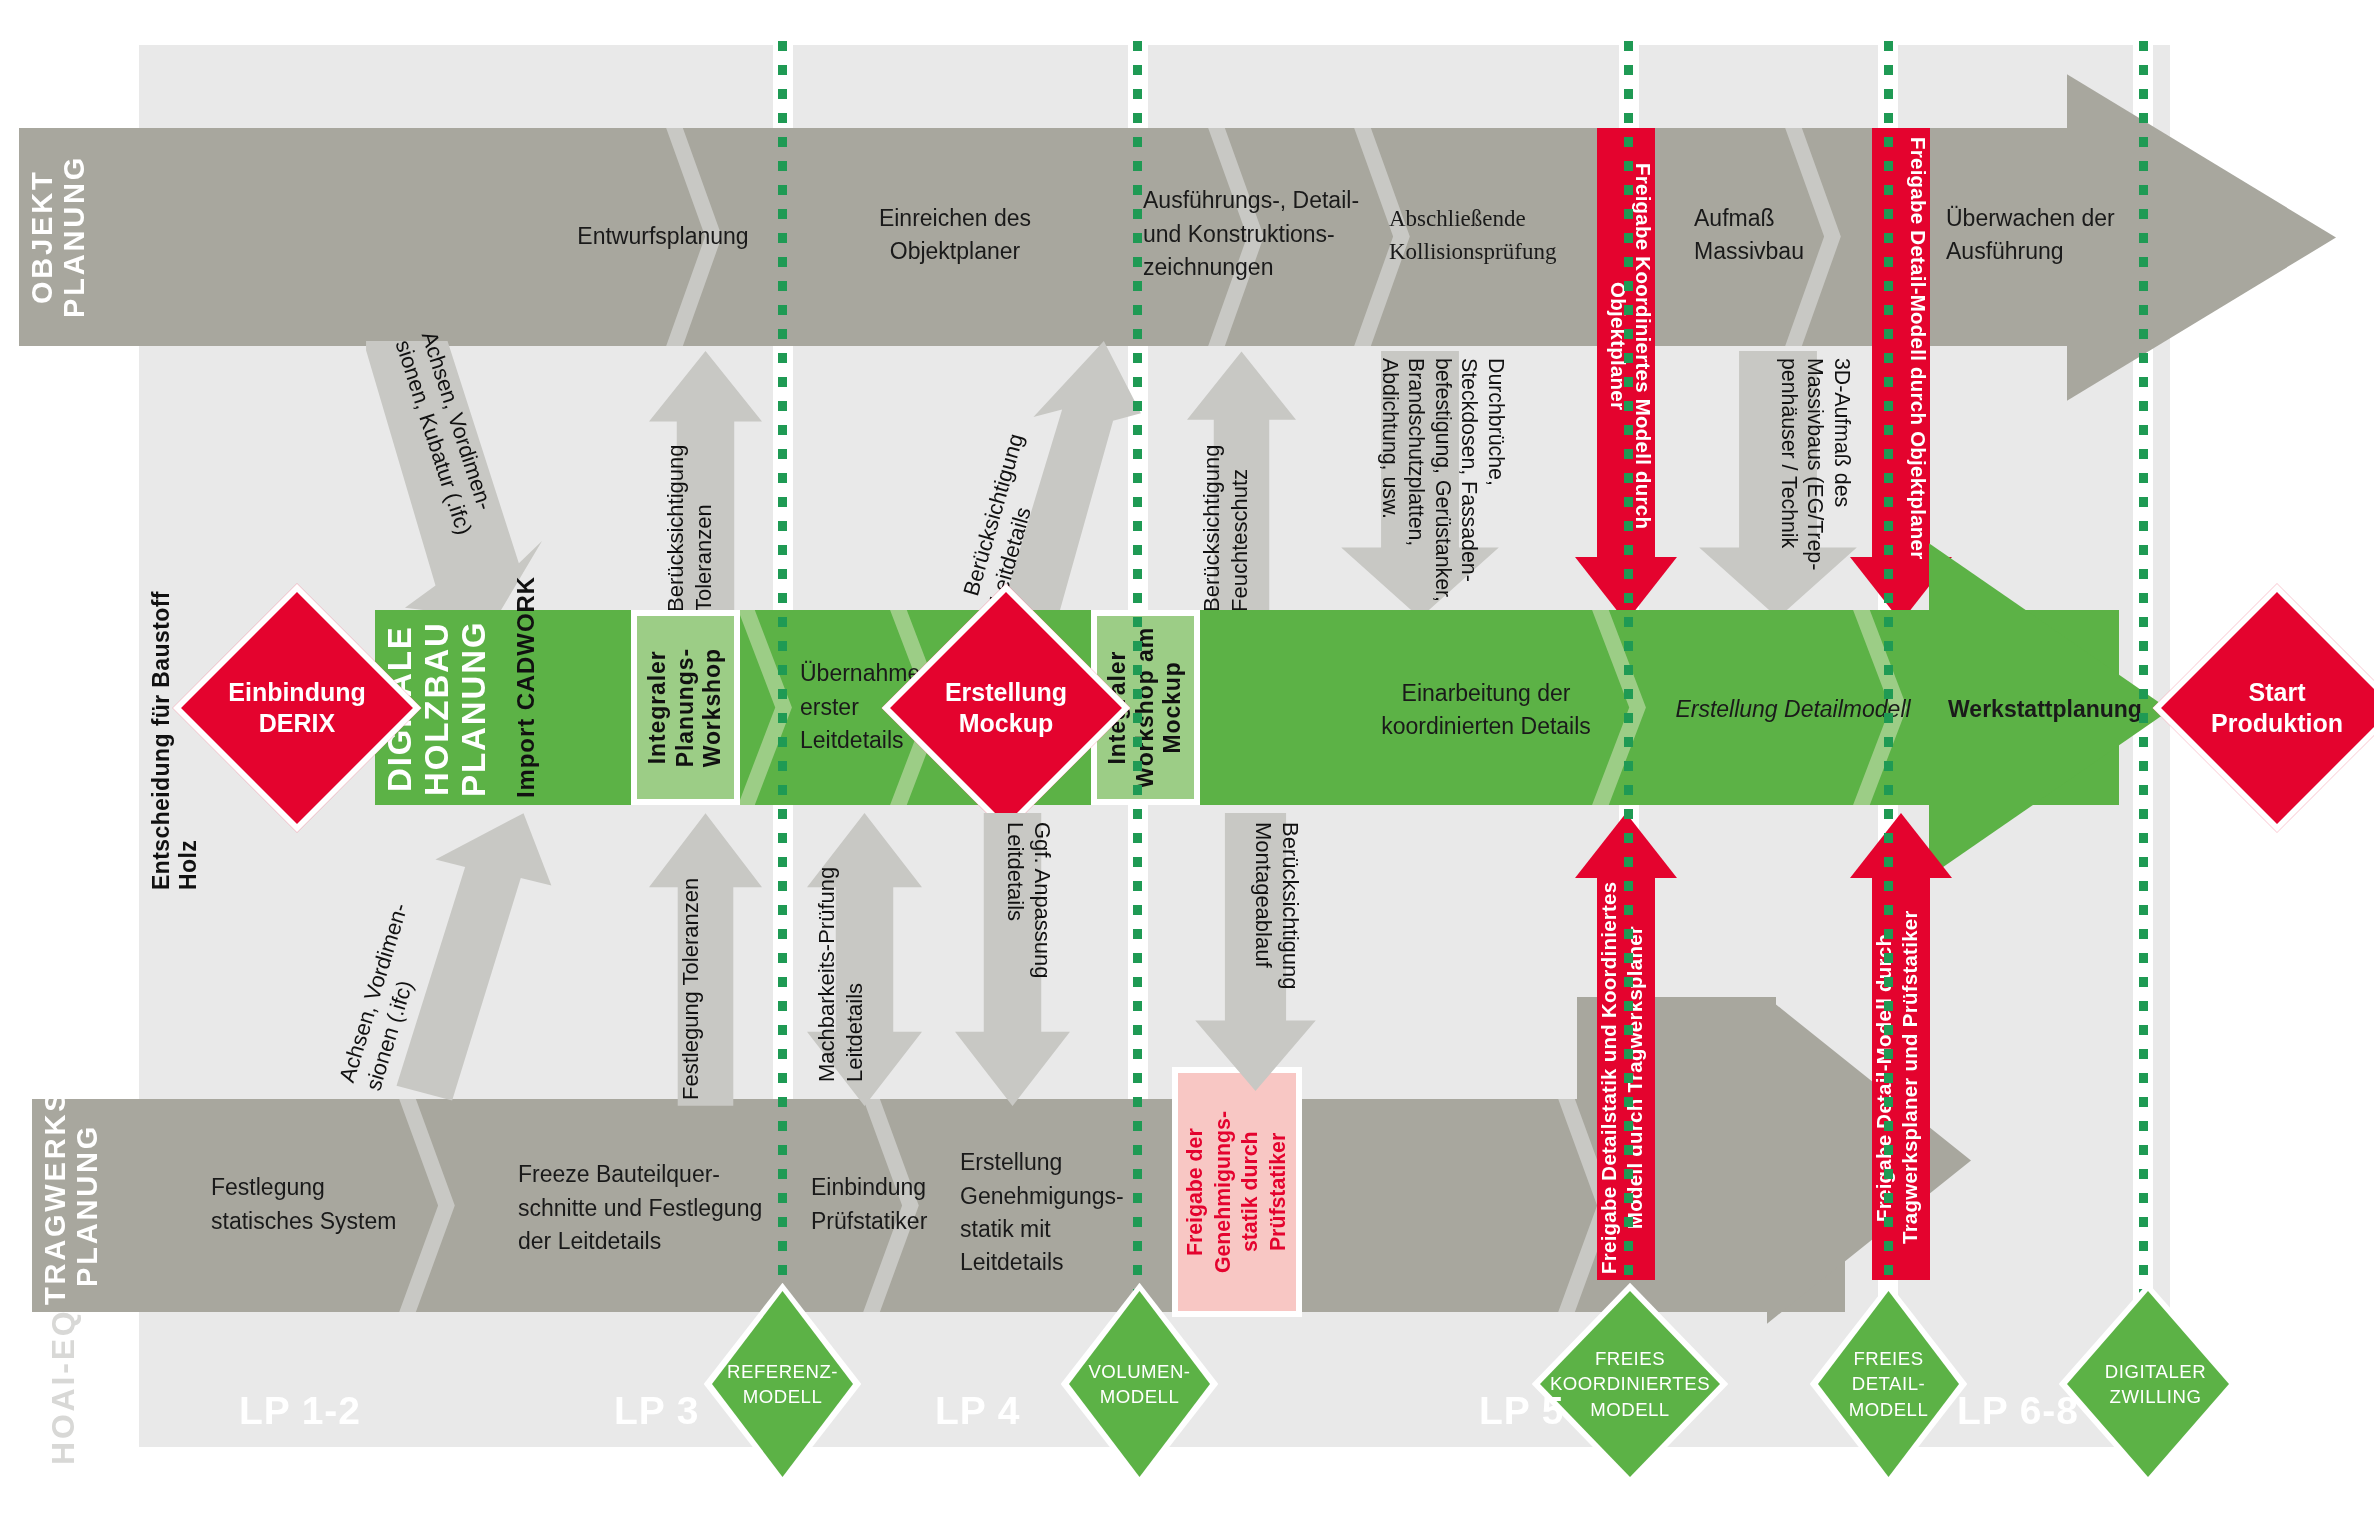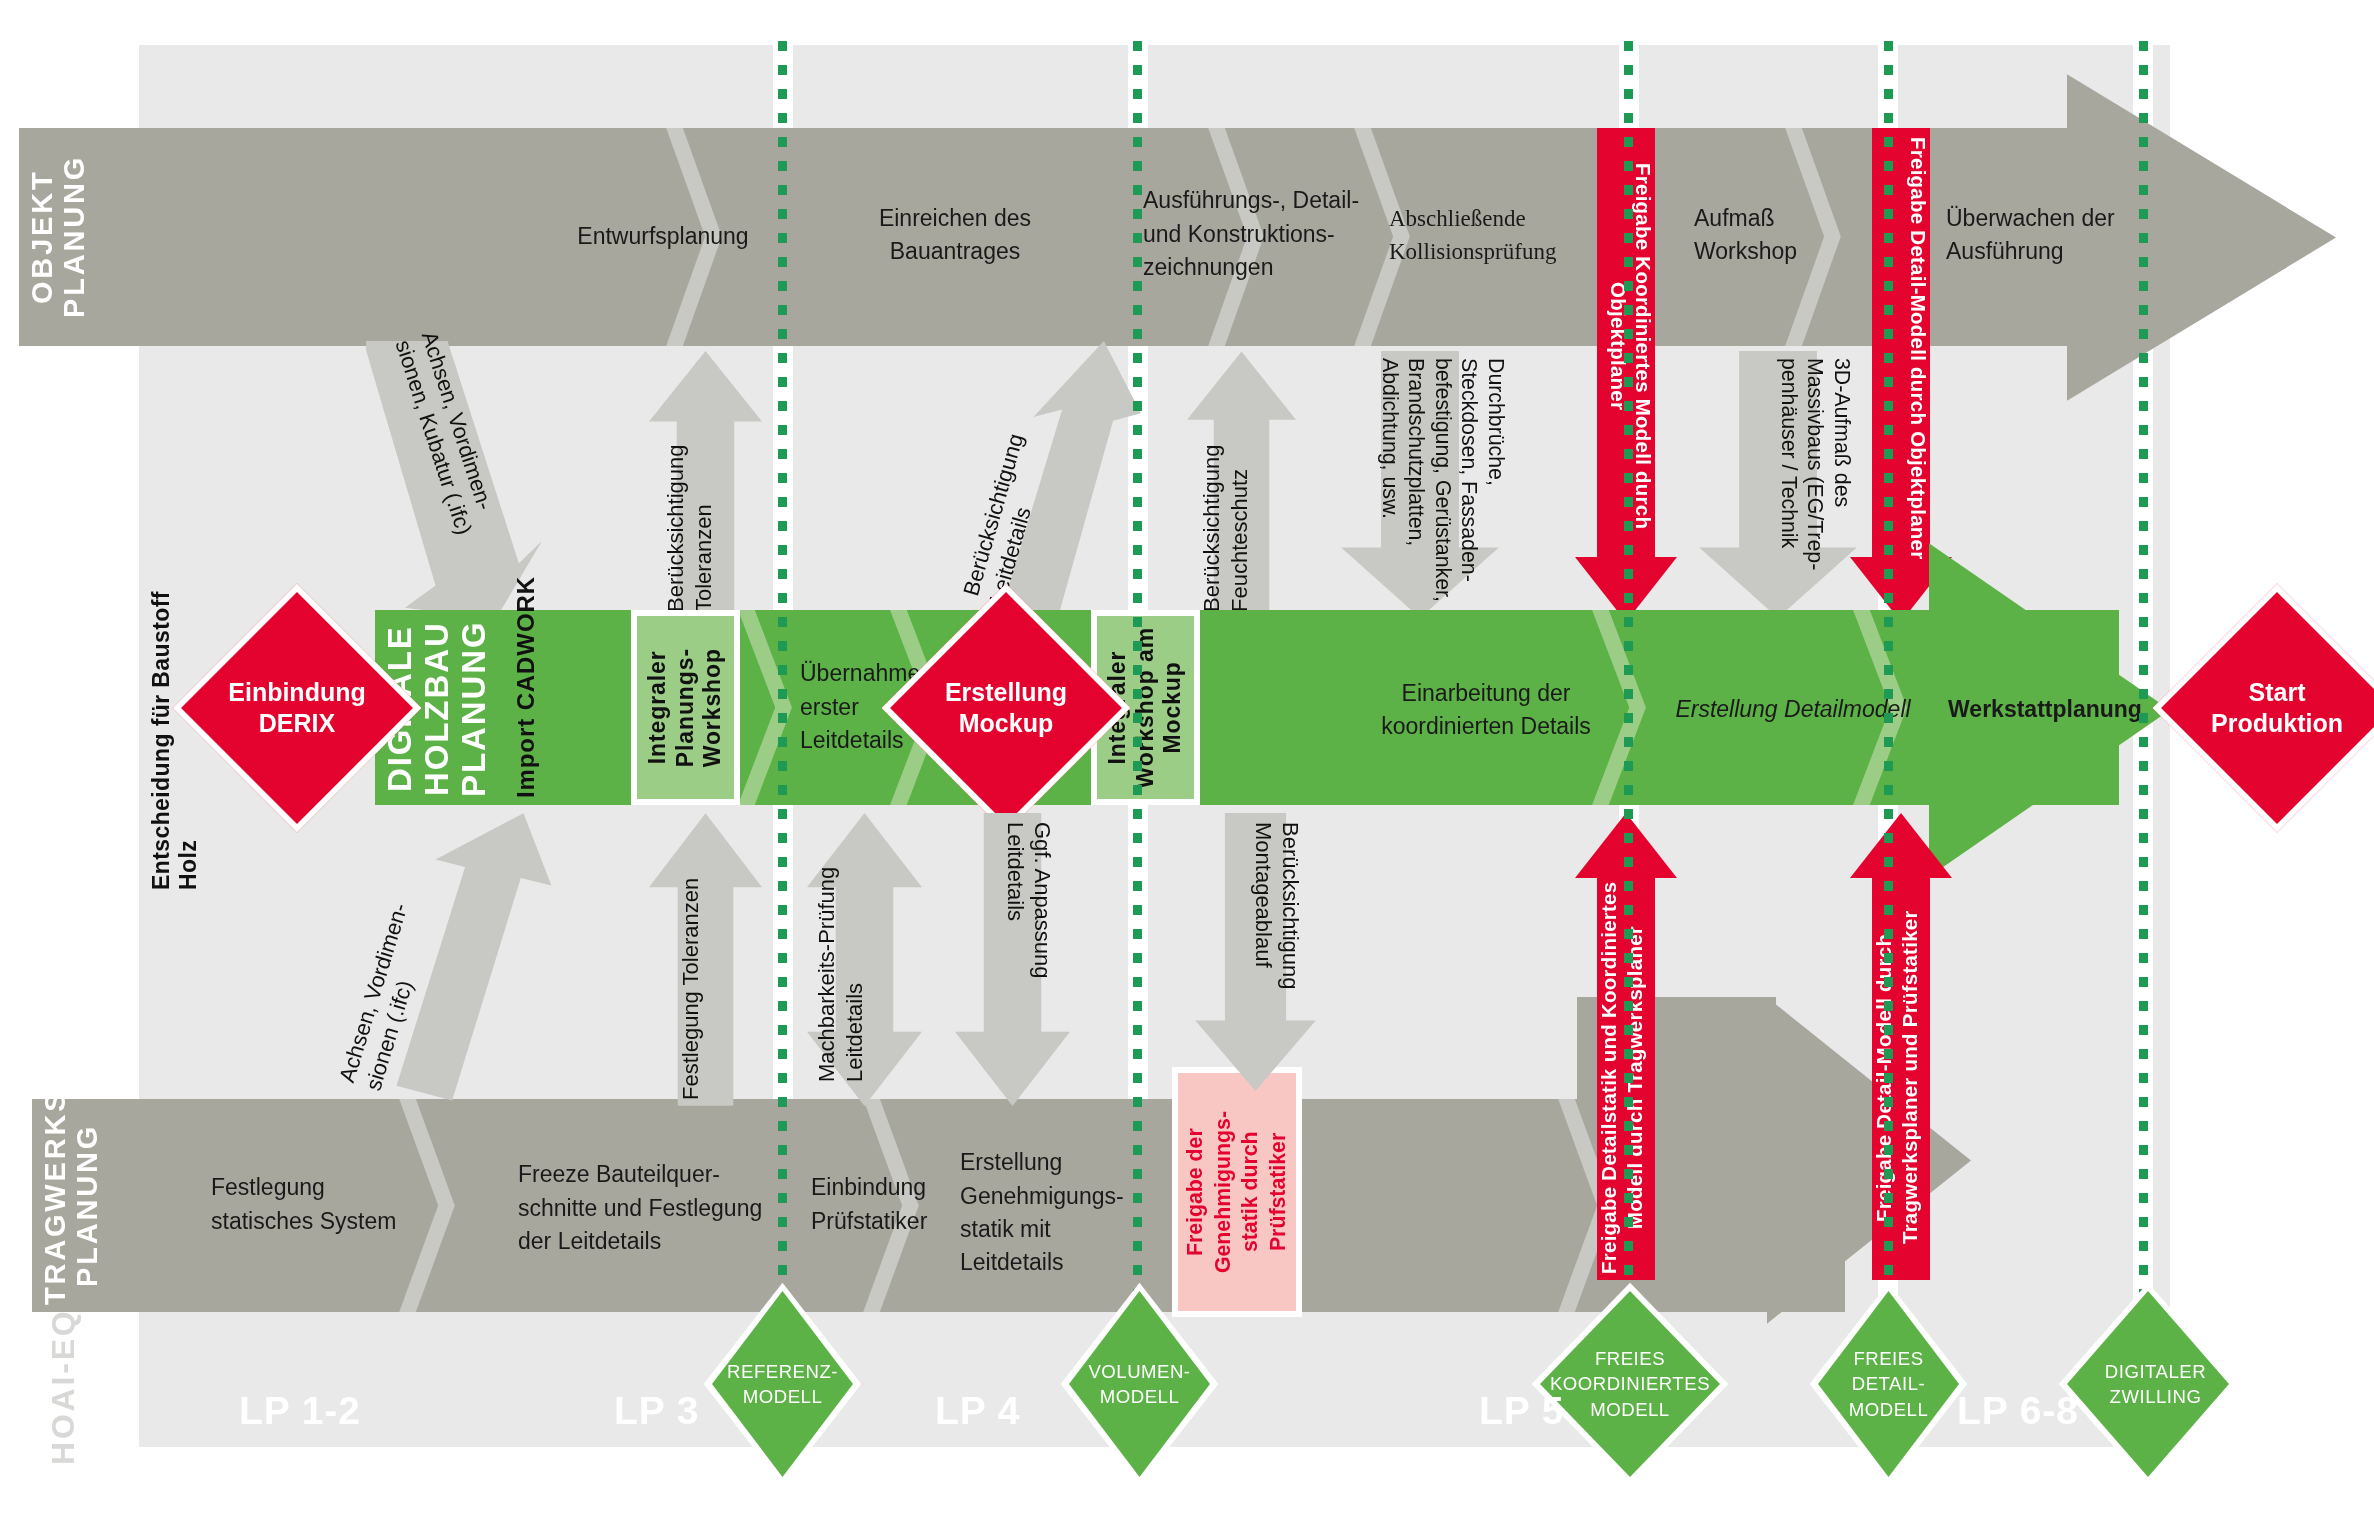--- a/index.html
+++ b/index.html
@@ -228,28 +228,28 @@
   </svg>
   <svg class="chev" style="left:1354px; top:128px; width:56px; height:218px;" viewBox="0 0 60 235" width="56" height="218">
     <polygon points="0,0 42,117 0,235 18,235 60,117 18,0" fill="#c8c8c4"></polygon>
   </svg>
 
   <div class="side-label" style="left:26px; top:139px; width:80px; height:195px; white-space:pre;">OBJEKT
 PLANUNG</div>
 
   <div class="band-cell center" style="left:519px; top:195px; width:288px; height:83px; white-space:pre;">Entwurfsplanung</div>
   <div class="band-cell center" style="left:816px; top:184px; width:278px; height:102px; white-space:pre;">Einreichen des
-Bauantrages</div>
+Objektplaner</div>
   <div class="band-cell left" style="left:1143px; top:174px; width:325px; height:121px; white-space:pre;">Ausführungs-, Detail-
 und Konstruktions-
 zeichnungen</div>
   <div class="band-cell left" style="left:1389px; top:184px; width:306px; height:102px; white-space:pre;font-family:Liberation Serif, serif;">Abschließende
 Kollisionsprüfung</div>
   <div class="band-cell left" style="left:1694px; top:184px; width:232px; height:102px; white-space:pre;">Aufmaß
-Workshop</div>
+Massivbau</div>
   <div class="band-cell left" style="left:1946px; top:184px; width:278px; height:102px; white-space:pre;">Überwachen der
 Ausführung</div>
 
   <div class="band-grey" style="left:32px; top:1099px; width:1813px; height:213px;"></div>
   <svg class="abs" style="left:1767px; top:997px; width:204px; height:327px;" viewBox="0 0 220 352" width="204" height="327">
     <polygon points="0,0 0,352 220,176" fill="#a8a79e"></polygon>
   </svg>
   <div class="band-grey" style="left:1577px; top:997px; width:199px; height:104px;"></div>
 
   <svg class="chev" style="left:863px; top:1099px; width:56px; height:213px;" viewBox="0 0 60 230" width="56" height="213">

